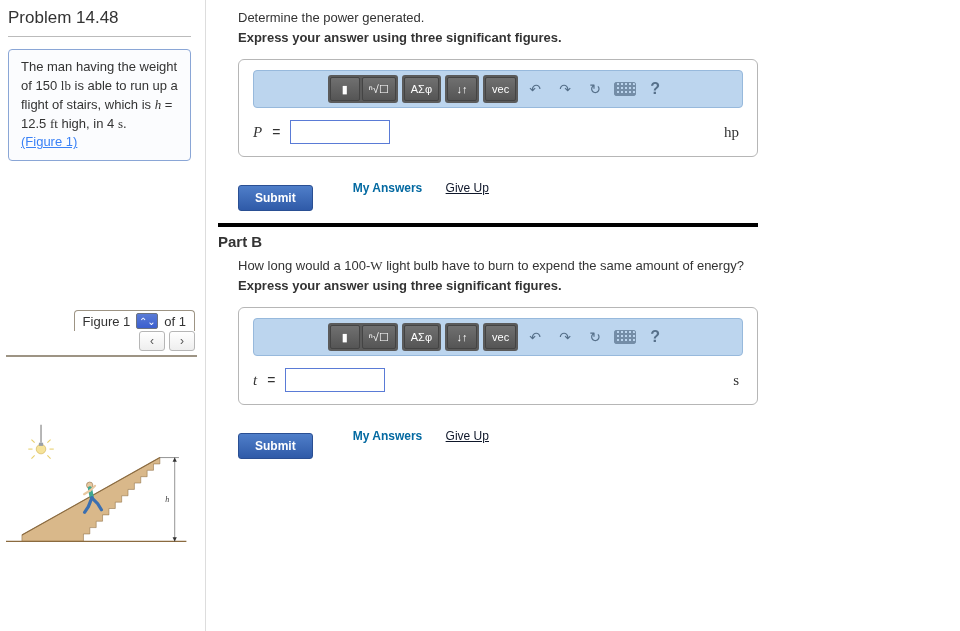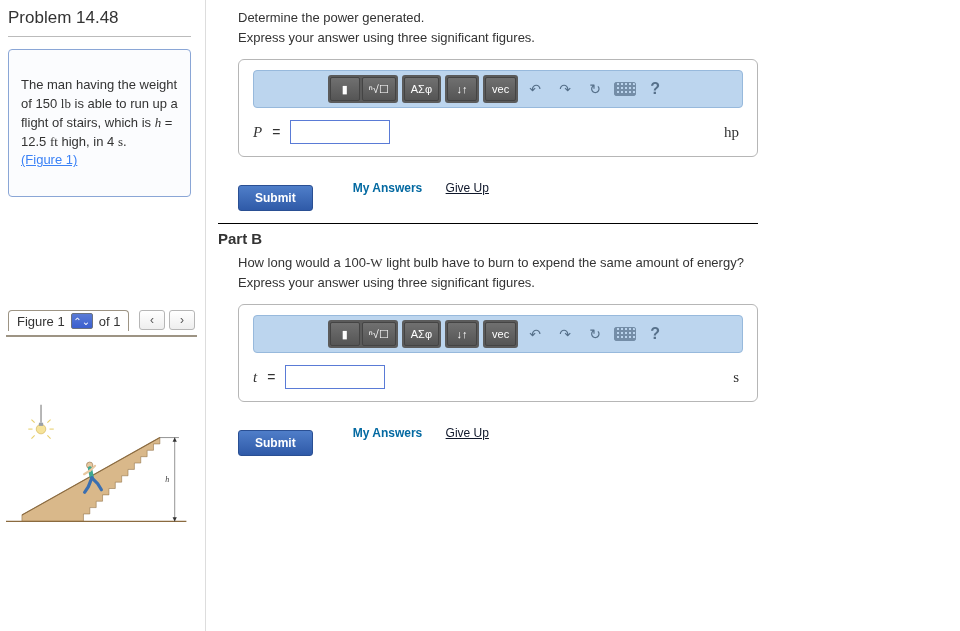--- a/index.html
+++ b/index.html
@@ -31,36 +31,37 @@
     font-weight: normal;
     color: #333;
     padding: 0 0 8px 0;
     border-bottom: 1px solid #bbb;
     margin-bottom: 12px;
   }
   .intro-box {
     border: 1px solid #8aa6d6;
     border-radius: 4px;
     background: rgba(200,220,245,0.08);
-    padding: 26px 12px;
+    padding: 8px 12px;
     line-height: 1.45;
     color: #333;
     margin-bottom: 180px;
   }
   .intro-box .fig-link { color: #3b82f6; text-decoration: underline; cursor: pointer; }
   .figure-block {
     position: absolute;
     left: 6px; right: 8px;
     top: 310px;
   }
   .figure-tabs {
     display: flex;
-    align-items: flex-start;
+    align-items: flex-end;
     justify-content: space-between;
     padding: 0 2px 4px 2px;
+    flex-direction: column;
   }
   .fig-tab {
     display: inline-flex;
     align-items: center;
     border: 1px solid #9d9484;
     border-bottom: none;
     border-radius: 4px 4px 0 0;
     background: #fff;
     padding: 2px 8px;
     gap: 6px;
@@ -84,26 +85,26 @@
   }
   .figure-canvas {
     border-top: 2px solid #9d9484;
     height: 270px;
     background: #fff;
     position: relative;
   }
   .part-letter {
     font-size: 15px; font-weight: bold;
     padding-top: 6px;
-    border-top: 1px solid #000000;
+    border-top: 4px solid #000000;
     margin: 12px 0 6px 0;
   }
   .right-col .part-letter:first-child { border-top: 1px solid #bbb; margin-top: 22px; }
   .part-text { padding-left: 20px; line-height: 1.5; }
-  .bold { font-weight: normal; }
+  .bold { font-weight: bold; }
   .answer-widget {
     margin: 12px 0 8px 20px;
     border: 1px solid #b6b6b6;
     border-radius: 6px;
     padding: 10px 14px 12px;
     background: #fff;
     width: 520px;
   }
   .toolbar {
     background: #bcd5ee;

